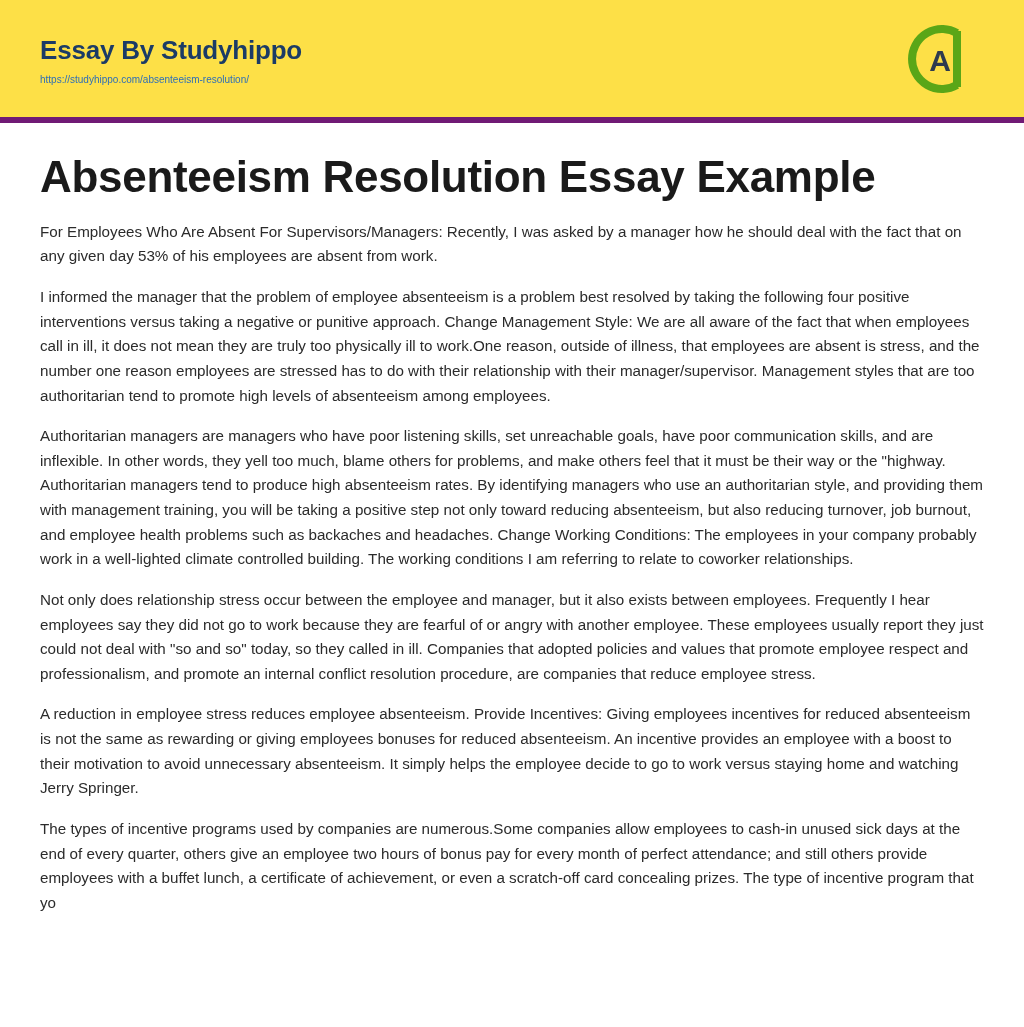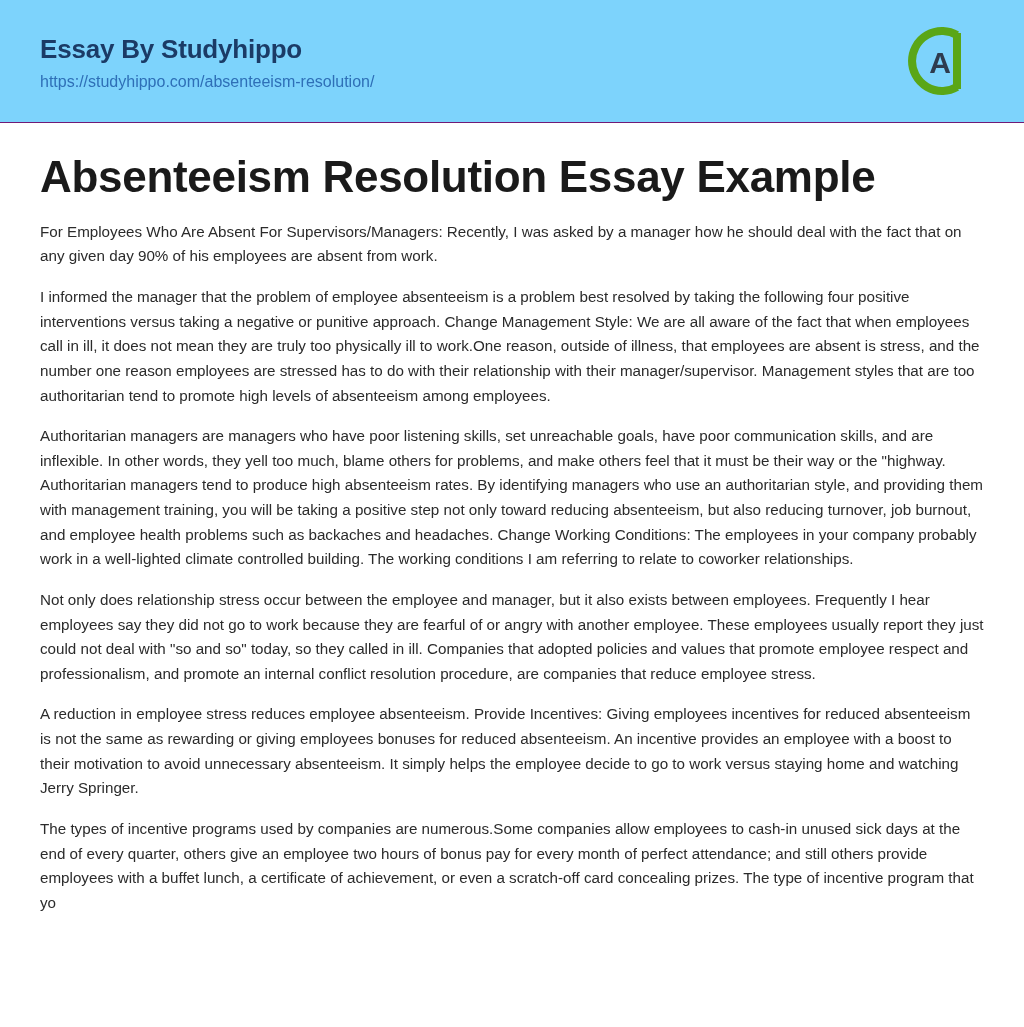--- a/index.html
+++ b/index.html
@@ -18,22 +18,22 @@
   .page {
     width: 1024px;
     height: 1027px;
     position: relative;
     box-sizing: border-box;
   }
 
   
   .header {
     height: 123px;
-    background: #7dd3fc;
-    border-bottom: 1px solid #701a75;
+    background: #fde047;
+    border-bottom: 6px solid #701a75;
     box-sizing: border-box;
     display: flex;
     align-items: center;
     justify-content: space-between;
     padding: 0 40px 0 40px;
     position: relative;
   }
   .brand-block {
     display: flex;
     flex-direction: column;
@@ -42,21 +42,21 @@
     padding-top: 4px;
   }
   .brand-title {
     font-size: 26px;
     font-weight: bold;
     color: #1b3b66;
     letter-spacing: -0.2px;
     line-height: 1;
   }
   .brand-url {
-    font-size: 16px;
+    font-size: 10px;
     color: #2e6fb7;
     line-height: 1;
     text-decoration: none;
   }
   .logo-wrap {
     width: 76px;
     height: 76px;
     position: relative;
     margin-right: 6px;
   }
@@ -98,21 +98,21 @@
         <path d="M55 12 A30 30 0 1 0 55 64" fill="none" stroke="#5aa617" stroke-width="8" stroke-linecap="butt"></path>
         <path d="M55 10 L55 66" fill="none" stroke="#5aa617" stroke-width="8" stroke-linecap="butt"></path>
         <text x="38" y="50" text-anchor="middle" font-family="Liberation Sans, sans-serif" font-size="30" font-weight="bold" fill="#2e3b4e">A</text>
       </svg>
     </div>
   </div>
 
   <div class="article">
     <h1 class="article-title">Absenteeism Resolution Essay Example</h1>
 
-    <p class="para">For Employees Who Are Absent For Supervisors/Managers: Recently, I was asked by a manager how he should deal with the fact that on any given day 90% of his employees are absent from work.</p>
+    <p class="para">For Employees Who Are Absent For Supervisors/Managers: Recently, I was asked by a manager how he should deal with the fact that on any given day 53% of his employees are absent from work.</p>
     <p class="para">I informed the manager that the problem of employee absenteeism is a problem best resolved by taking the following four positive interventions versus taking a negative or punitive approach. Change Management Style: We are all aware of the fact that when employees call in ill, it does not mean they are truly too physically ill to work.One reason, outside of illness, that employees are absent is stress, and the number one reason employees are stressed has to do with their relationship with their manager/supervisor. Management styles that are too authoritarian tend to promote high levels of absenteeism among employees.</p>
     <p class="para">Authoritarian managers are managers who have poor listening skills, set unreachable goals, have poor communication skills, and are inflexible. In other words, they yell too much, blame others for problems, and make others feel that it must be their way or the "highway. Authoritarian managers tend to produce high absenteeism rates. By identifying managers who use an authoritarian style, and providing them with management training, you will be taking a positive step not only toward reducing absenteeism, but also reducing turnover, job burnout, and employee health problems such as backaches and headaches. Change Working Conditions: The employees in your company probably work in a well-lighted climate controlled building. The working conditions I am referring to relate to coworker relationships.</p>
     <p class="para">Not only does relationship stress occur between the employee and manager, but it also exists between employees. Frequently I hear employees say they did not go to work because they are fearful of or angry with another employee. These employees usually report they just could not deal with "so and so" today, so they called in ill. Companies that adopted policies and values that promote employee respect and professionalism, and promote an internal conflict resolution procedure, are companies that reduce employee stress.</p>
     <p class="para">A reduction in employee stress reduces employee absenteeism. Provide Incentives: Giving employees incentives for reduced absenteeism is not the same as rewarding or giving employees bonuses for reduced absenteeism. An incentive provides an employee with a boost to their motivation to avoid unnecessary absenteeism. It simply helps the employee decide to go to work versus staying home and watching Jerry Springer.</p>
     <p class="para">The types of incentive programs used by companies are numerous.Some companies allow employees to cash-in unused sick days at the end of every quarter, others give an employee two hours of bonus pay for every month of perfect attendance; and still others provide employees with a buffet lunch, a certificate of achievement, or even a scratch-off card concealing prizes. The type of incentive program that yo</p>
   </div>
 
 </div>
 
 </body></html>

